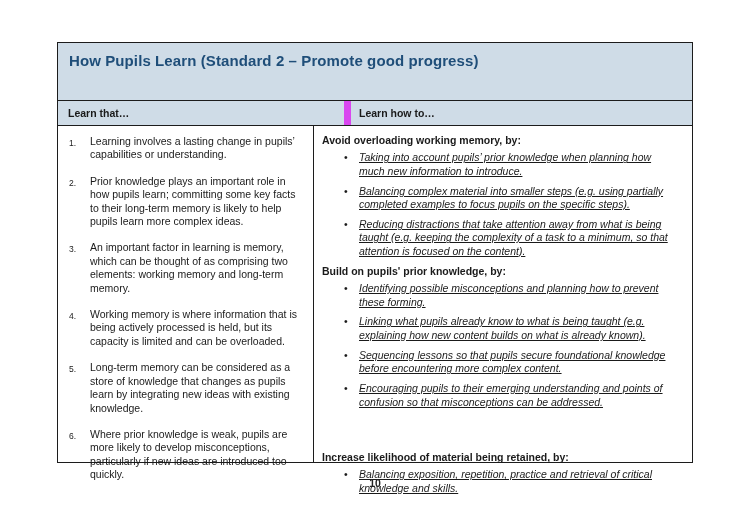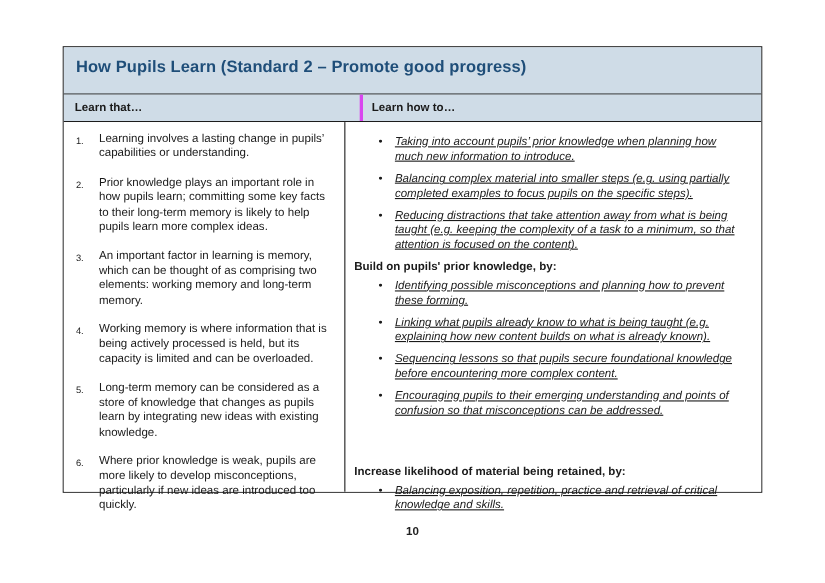--- a/index.html
+++ b/index.html
@@ -15,41 +15,41 @@
 
   .doc-table {
     position: absolute;
     left: 57px; top: 42px;
     width: 636px;
     border: 1px solid #1c1c1c;
     background: #ffffff;
   }
 
   .title-row {
-    height: 43px;
+    height: 58px;
     background: var(--header_bg, #cfdce7);
     border-bottom: 1px solid #1c1c1c;
     color: var(--title_text, #1f4e79);
     font-size: 15px;
     font-weight: bold;
     padding: 9px 10px 0 11px;
     letter-spacing: 0.1px;
   }
 
   .header-row {
     display: flex;
     height: 25px;
     background: var(--header_bg, #cfdce7);
     border-bottom: 1px solid #1c1c1c;
     font-size: 10.5px;
     font-weight: bold;
   }
   .hcell-left {
-    width: 272px; flex: none;
-    border-right: 3px solid #d946ef;
+    width: 293px; flex: none;
+    border-right: 7px solid #d946ef;
     padding: 6px 0 0 10px;
   }
   .hcell-right { flex: 1; padding: 6px 0 0 8px; }
 
   .body-row {
     display: flex;
     height: 336px;
     background: #ffffff;
   }
   .bcell-left {
@@ -146,20 +146,21 @@
 
           <div class="lt-item">
             <span class="lt-num">6.</span>
             <span class="lt-text">Where prior knowledge is weak, pupils are more likely to develop misconceptions, particularly if new ideas are introduced too quickly.</span>
           </div>
         </div>
 
       <div class="bcell-right">
 
           <div class="section section-1">
+            <div class="section-heading">Avoid overloading working memory, by:</div>
             <ul class="bullets">
 
                 <li class="bullet-item">
                   <span class="blt">•</span>
                   <span class="bullet-text">Taking into account pupils’ prior knowledge when planning how much new information to introduce.</span>
                 </li>
 
                 <li class="bullet-item">
                   <span class="blt">•</span>
                   <span class="bullet-text">Balancing complex material into smaller steps (e.g. using partially completed examples to focus pupils on the specific steps).</span>

